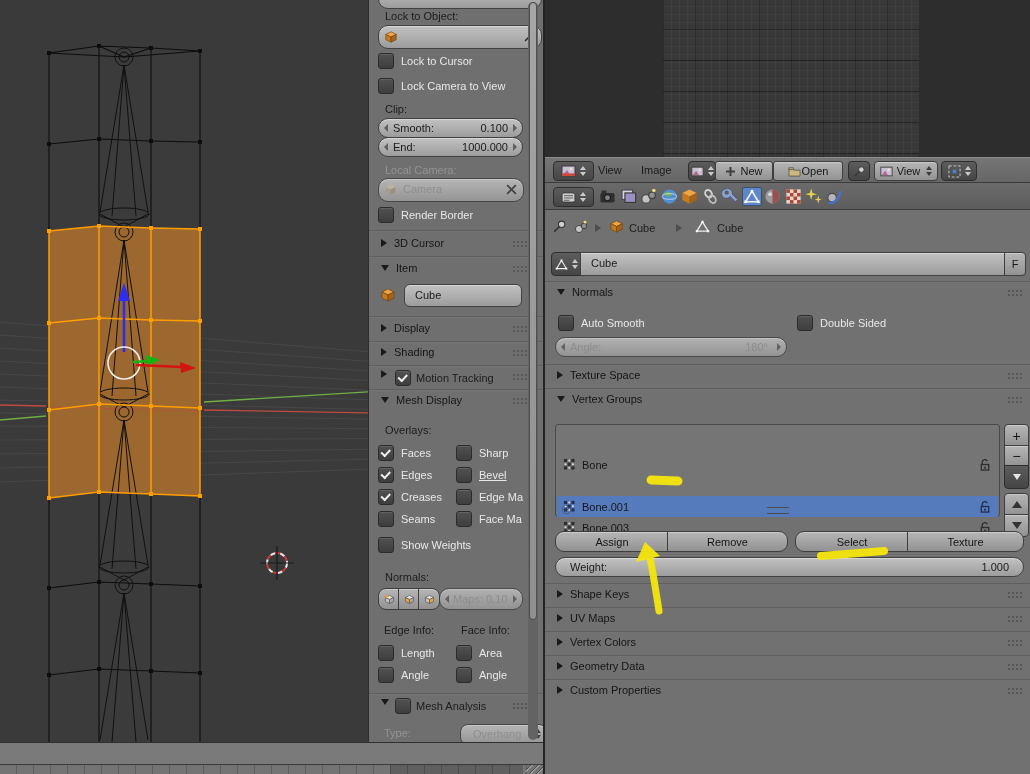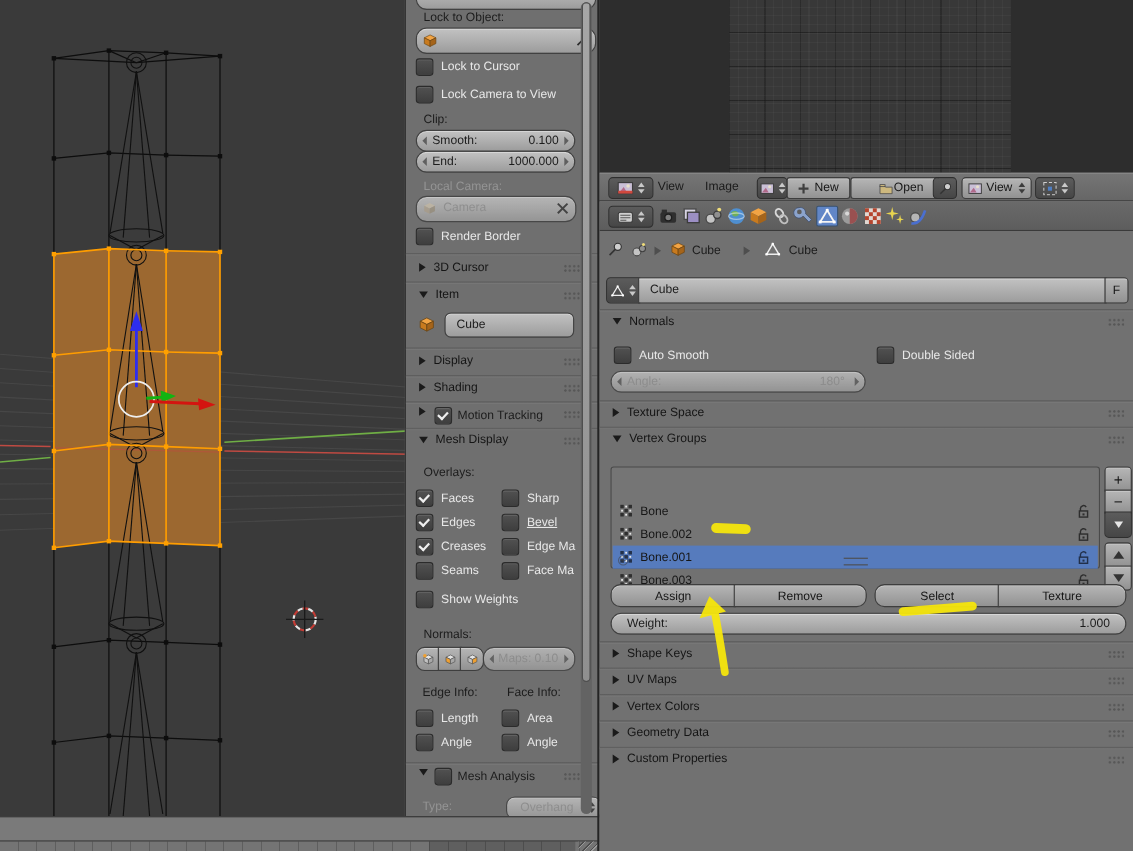--- a/index.html
+++ b/index.html
@@ -448,21 +448,21 @@
           <i class="d"></i>
         </span>
     </div>
     <div class="btn" style="left:170px;top:3px;width:56px;height:18px;border-radius:3px;gap:4px;">
       <svg width="11" height="11" viewBox="0 0 11 11">
           <line x1="5.5" y1="1" x2="5.5" y2="10" stroke="#3e3e3e" stroke-width="2"></line>
           <line x1="1" y1="5.5" x2="10" y2="5.5" stroke="#3e3e3e" stroke-width="2"></line>
         </svg>
       <span>New</span>
     </div>
-    <div class="btn" style="left:228px;top:3px;width:68px;height:18px;border-radius:3px;gap:1px;padding-left:11px;">
+    <div class="btn" style="left:228px;top:3px;width:68px;height:18px;border-radius:3px;gap:1px;">
       <svg width="13" height="11" viewBox="0 0 14 12">
         <path d="M1,3 h4 l1.5,1.5 H13 V11 H1 z" fill="#cdb87e" stroke="#4a4a4a" stroke-width=".8"></path>
         <rect x="1" y="2" width="5" height="2" fill="#cdb87e" stroke="#4a4a4a" stroke-width=".8"></rect>
       </svg>
       <span>Open</span>
     </div>
     <div class="dkbtn" style="left:303px;top:3px;width:20px;height:18px;">
       <svg width="13" height="13" viewBox="0 0 14 14">
         <circle cx="9" cy="5" r="3" fill="#cfcfcf" stroke="#333"></circle>
           <line x1="7" y1="7" x2="2" y2="12" stroke="#333" stroke-width="1.4"></line>
@@ -695,43 +695,20 @@
               <rect x="5.8" y="9.8" width="1.8" height="1.8"></rect>
             </g>
           </svg>
         <span>Bone</span>
         <svg width="12" height="13" viewBox="0 0 12 14" style="position:absolute;right:7px;">
             <path d="M3,7 V4.5 a3,3 0 0 1 5.6,-1.2" fill="none" stroke="#2e2e2e" stroke-width="1.4"></path>
             <rect x="2" y="7" width="8" height="6" fill="none" stroke="#2e2e2e" stroke-width="1.4"></rect>
             <rect x="5" y="9.4" width="2" height="2" fill="#2e2e2e"></rect>
           </svg>
       </div>
-      <div class="vrow" style="top:22px;">
-        <svg width="13" height="13" viewBox="0 0 14 14" style="margin-left:6px;">
-            <g fill="#2e2e2e">
-              <rect x="1" y="1" width="3.4" height="3.4"></rect>
-              <rect x="9" y="1" width="3.4" height="3.4"></rect>
-              <rect x="5" y="5" width="3.4" height="3.4"></rect>
-              <rect x="1" y="9" width="3.4" height="3.4"></rect>
-              <rect x="9" y="9" width="3.4" height="3.4"></rect>
-            </g>
-            <g fill="#e6e6e6">
-              <rect x="5.8" y="1.8" width="1.8" height="1.8"></rect>
-              <rect x="1.8" y="5.8" width="1.8" height="1.8"></rect>
-              <rect x="9.8" y="5.8" width="1.8" height="1.8"></rect>
-              <rect x="5.8" y="9.8" width="1.8" height="1.8"></rect>
-            </g>
-          </svg>
-        <span>Bone.002</span>
-        <svg width="12" height="13" viewBox="0 0 12 14" style="position:absolute;right:7px;">
-            <path d="M3,7 V4.5 a3,3 0 0 1 5.6,-1.2" fill="none" stroke="#2e2e2e" stroke-width="1.4"></path>
-            <rect x="2" y="7" width="8" height="6" fill="none" stroke="#2e2e2e" stroke-width="1.4"></rect>
-            <rect x="5" y="9.4" width="2" height="2" fill="#2e2e2e"></rect>
-          </svg>
-      </div>
       <div class="vrow active" style="top:43px;">
         <svg width="13" height="13" viewBox="0 0 14 14" style="margin-left:6px;">
             <g fill="#23314a">
               <rect x="1" y="1" width="3.4" height="3.4"></rect>
               <rect x="9" y="1" width="3.4" height="3.4"></rect>
               <rect x="5" y="5" width="3.4" height="3.4"></rect>
               <rect x="1" y="9" width="3.4" height="3.4"></rect>
               <rect x="9" y="9" width="3.4" height="3.4"></rect>
             </g>
             <g fill="#e6e6e6">

